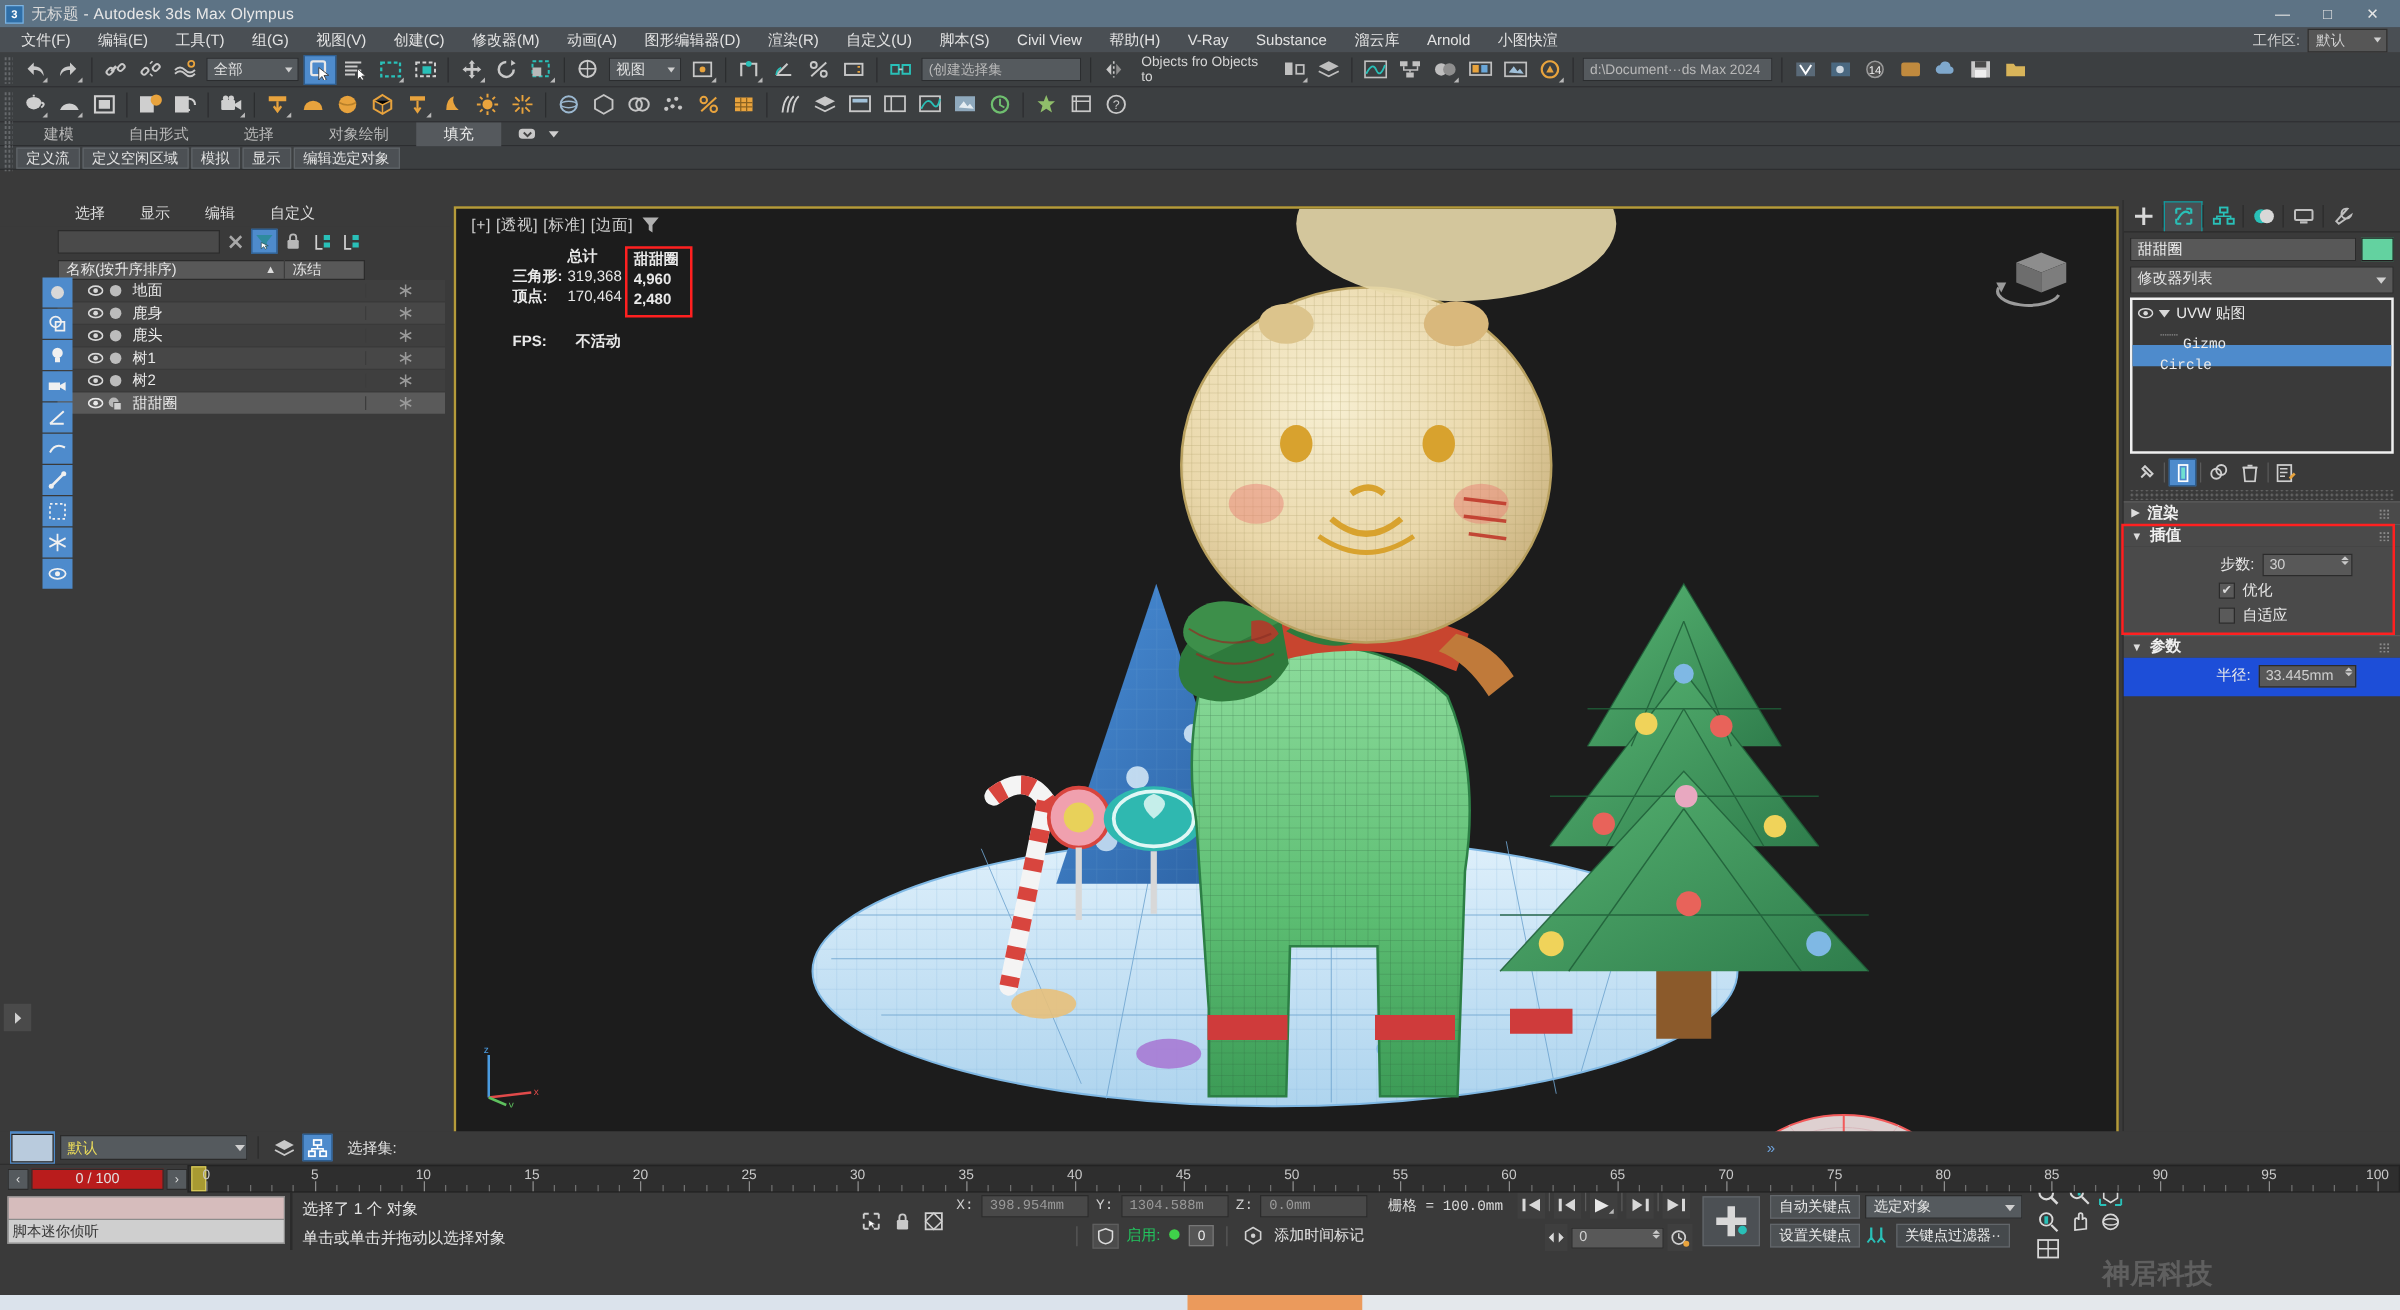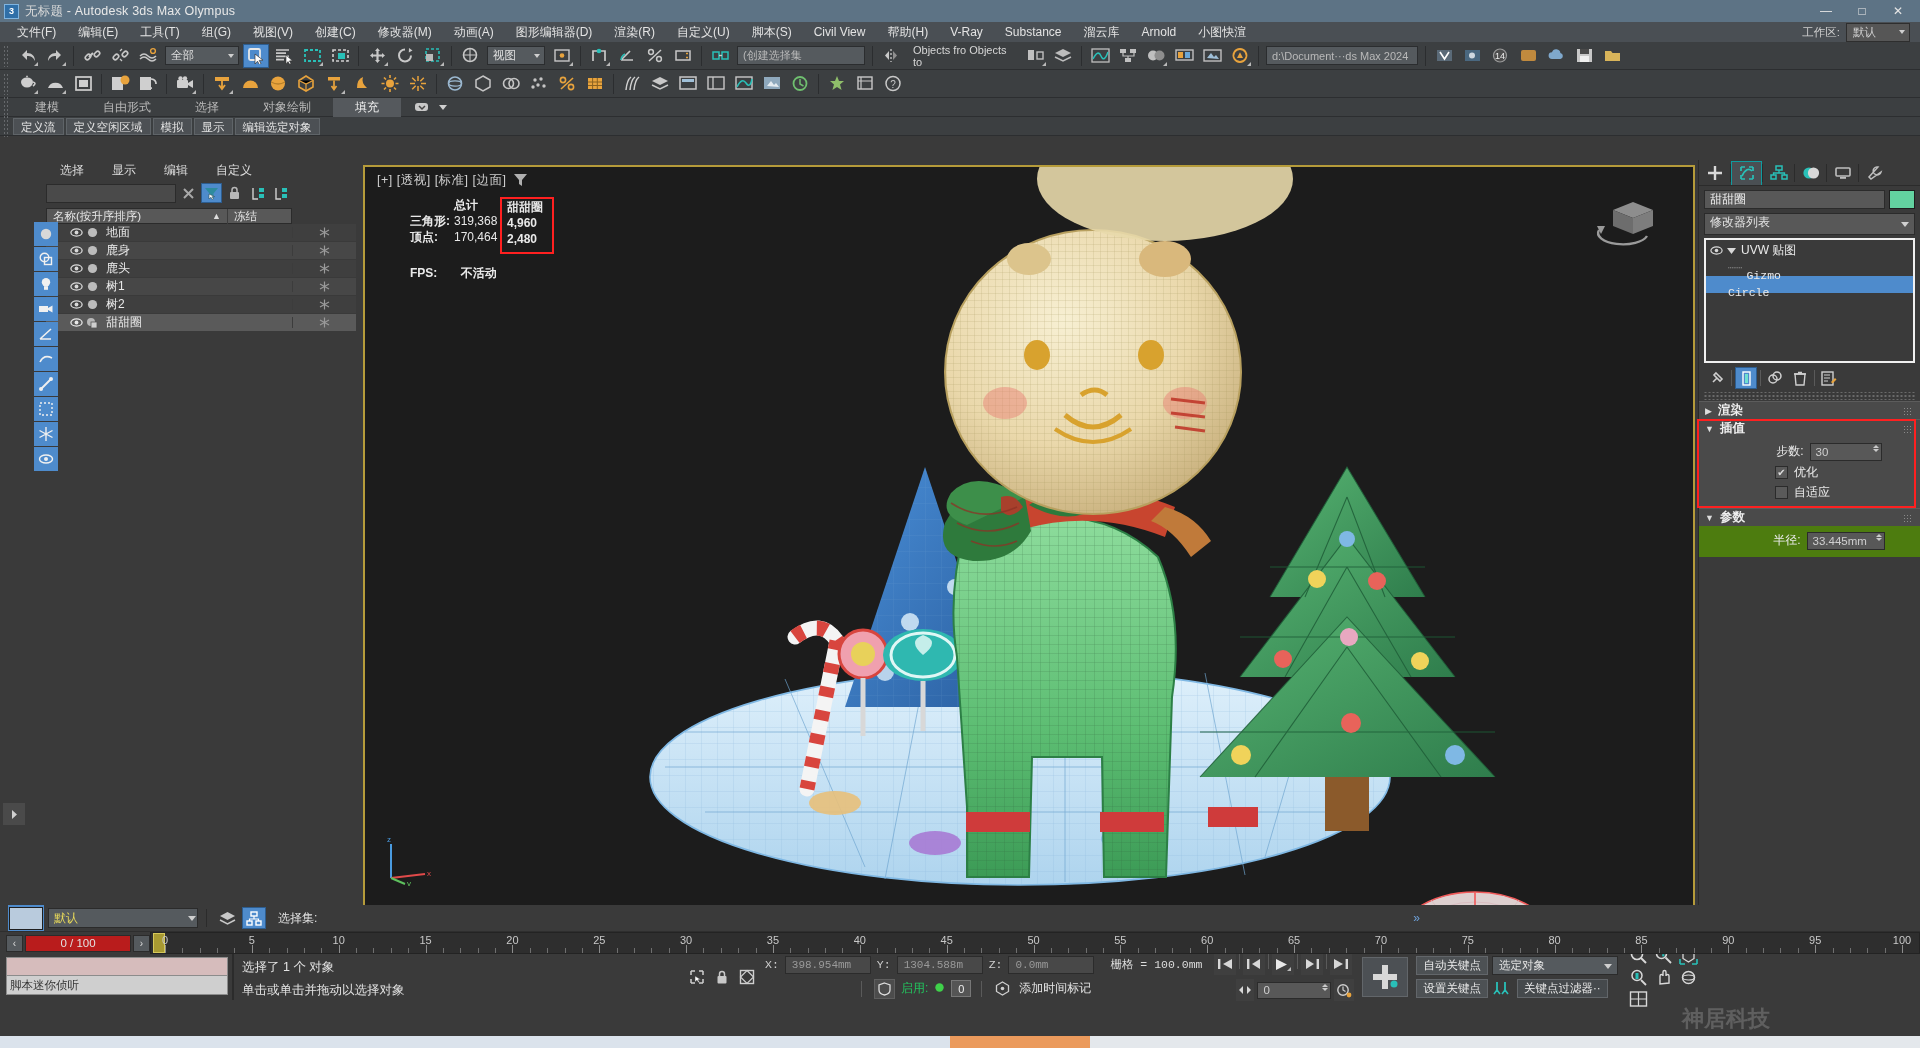--- a/index.html
+++ b/index.html
@@ -54,21 +54,21 @@
   .body{position:absolute;top:160px;left:0;width:1920px;height:745px;}
 
   
   .explorer{position:absolute;left:0;top:0;width:360px;height:745px;background:#3a3a3a;}
   .exp-menu{height:21px;display:flex;align-items:center;padding-left:46px;background:#3a3a3a;}
   .exp-menu span{padding:0 14px;font-size:12px;color:#dcdcdc;}
   .exp-search{height:24px;display:flex;align-items:center;padding-left:46px;gap:2px;}
   .srch{flex:0 0 130px;height:19px;background:#4a4a4a;border:1px solid #2b2b2b;}
   .mini{width:21px;height:20px;display:flex;align-items:center;justify-content:center;}
   .mini.on{background:#4e8bcc;border:1px solid #2d5d8f;}
-  .exp-cols{position:absolute;left:46px;top:48px;width:246px;height:16px;background:#585858;border:1px solid #2b2b2b;display:flex;align-items:flex-start;}
+  .exp-cols{position:absolute;left:46px;top:48px;width:246px;height:16px;background:#585858;border:1px solid #2b2b2b;display:flex;align-items:flex-end;}
   .col-name{flex:1;padding-left:6px;font-size:11.5px;color:#e6e6e6;position:relative;}
   .col-sortarrow{position:absolute;right:6px;top:2px;font-size:9px;color:#ddd;}
   .col-frozen{width:64px;border-left:1px solid #3c3c3c;padding-left:6px;font-size:11.5px;color:#e6e6e6;}
   .exp-rows{position:absolute;left:46px;top:64px;width:310px;}
   .erow{height:18px;display:flex;align-items:center;background:#3f3f3f;border-bottom:1px solid #3a3a3a;}
   .erow.alt{background:#474747;}
   .erow.sel{background:#5a5a5a;}
   .eind{width:22px;}
   .eeye{width:16px;display:flex;justify-content:center;}
   .edot{width:16px;display:flex;justify-content:center;}
@@ -1421,21 +1421,21 @@
         </div>
         <div class="redbox" style="left:-2px;top:0;right:4px;bottom:0"></div>
       </div>
 
       <div class="rollout">
         <div class="ro-head">
           <span class="ro-arrow">▼</span>
           <span>参数</span>
           <span class="ro-dots"></span>
         </div>
-        <div class="ro-body" style="background:#4d7c0f">
+        <div class="ro-body" style="background:#1d4ed8">
           <div class="prow">
             <span class="plabel" style="width:66px">半径:</span>
             <span class="spin" style="width:78px">
               <span>33.445mm</span>
               <span class="arrows">
                   <i class="up"></i>
                   <i class="dn"></i>
                 </span>
             </span>
           </div>

